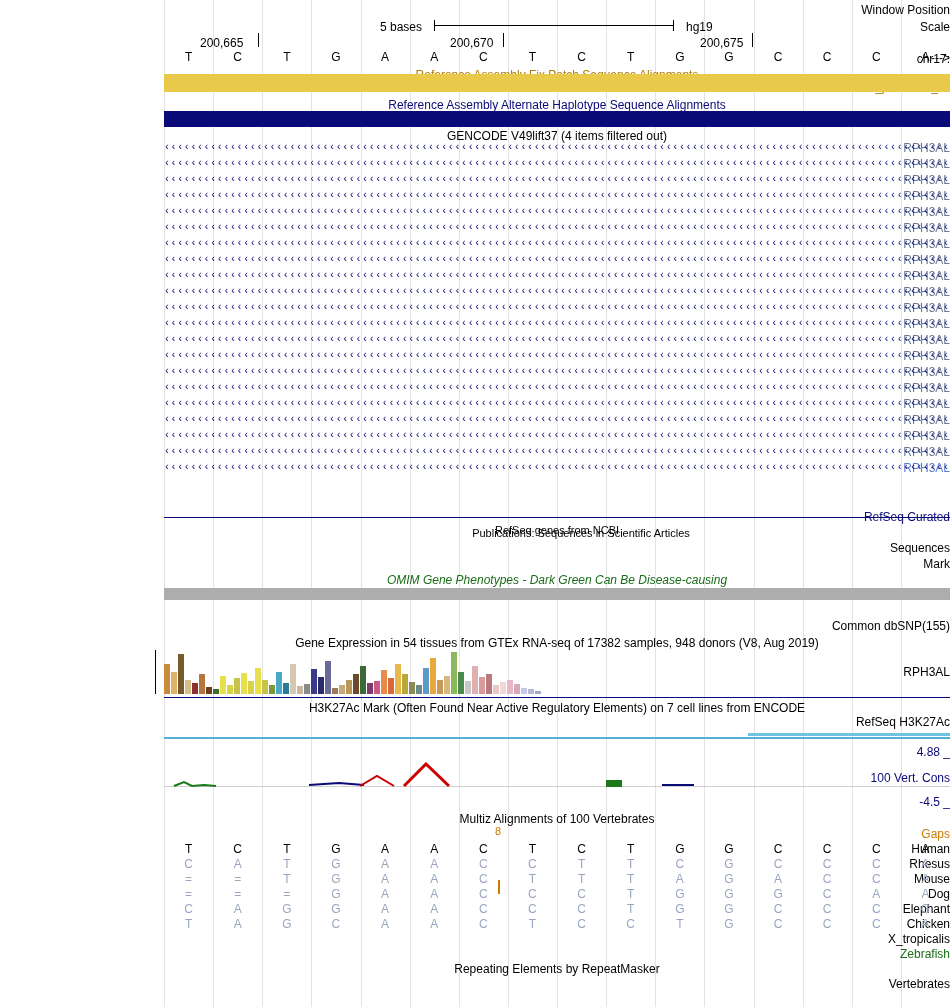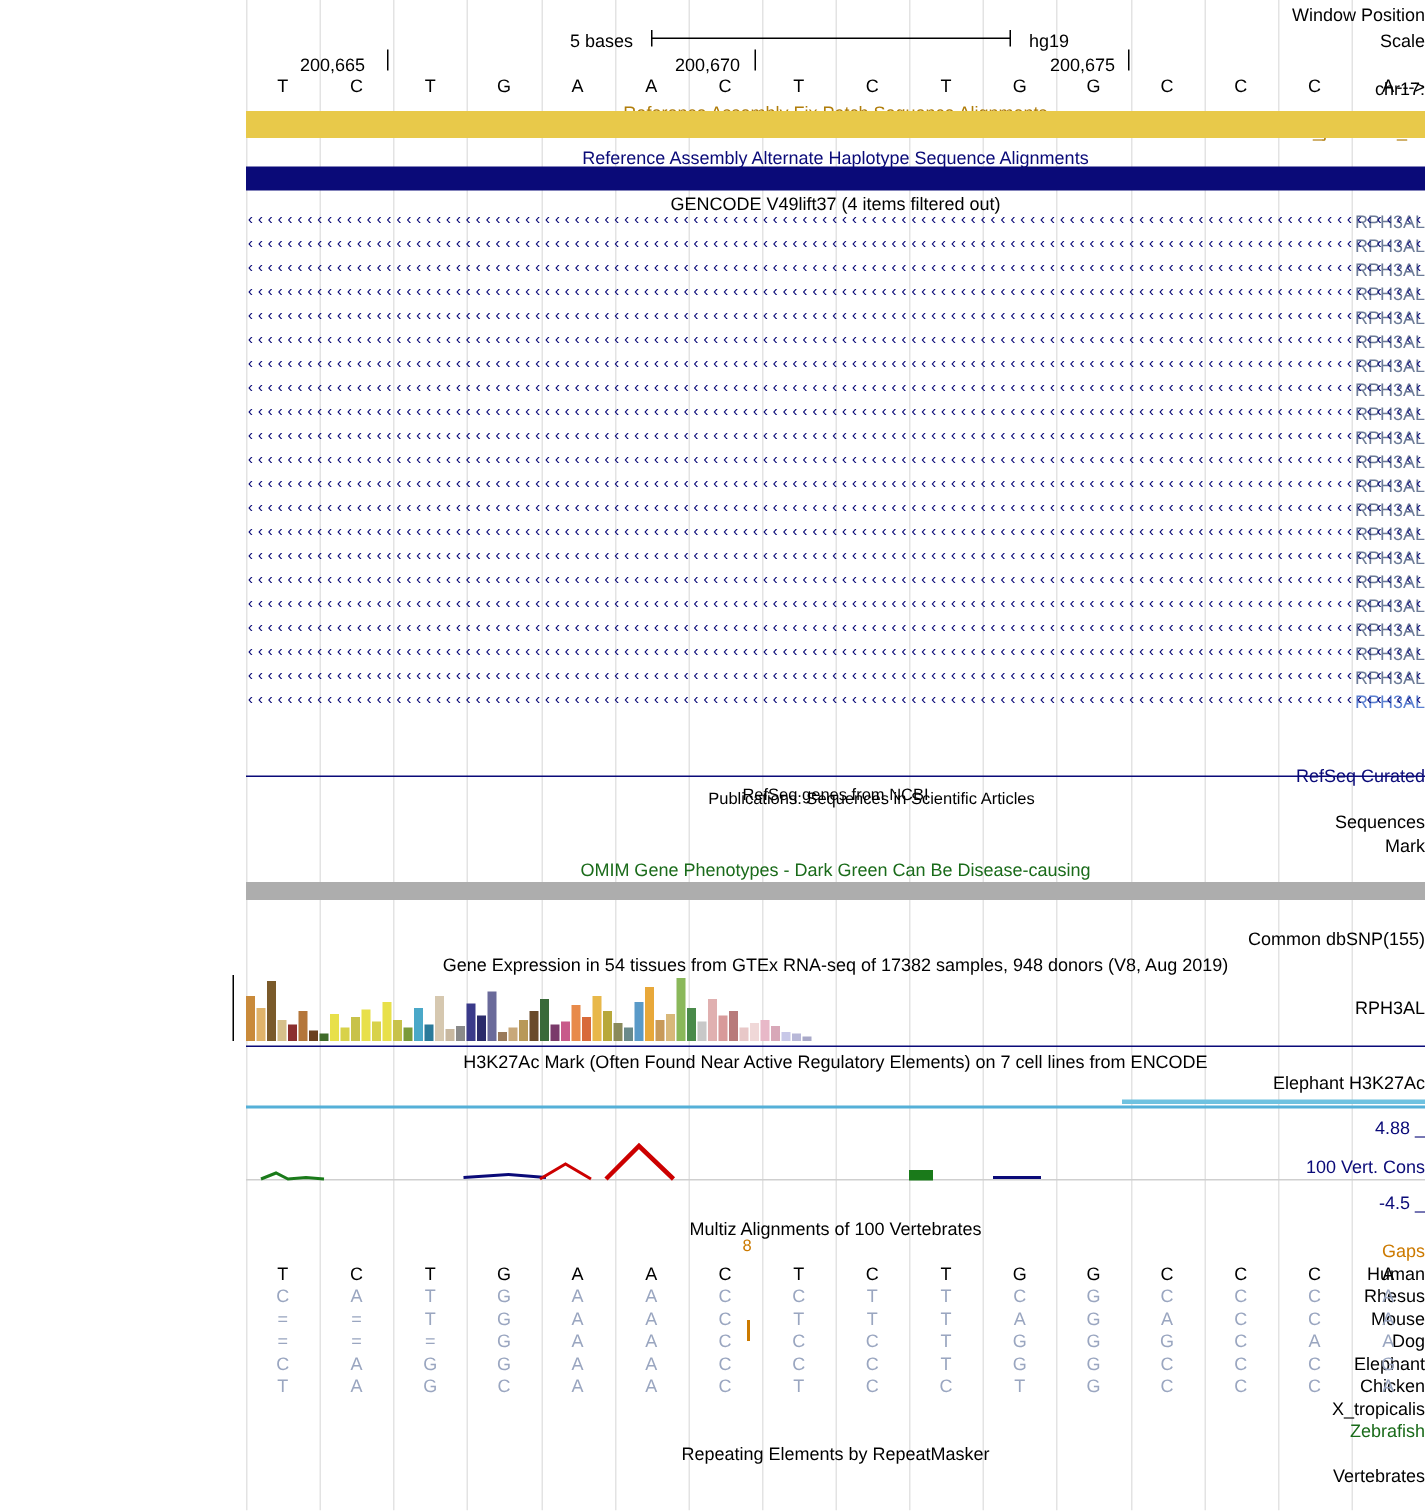--- a/index.html
+++ b/index.html
@@ -135,21 +135,21 @@
     </div>
 
   <div class="title" style="top:524px;font-size:11px;">RefSeq genes from NCBI</div>
   <div class="lbl" style="top:510px;width:155px;color:#0a0a78;">RefSeq Curated</div>
   <div class="blueline" style="top:517px;"></div>
 
   <div class="title" style="top:527px;font-size:11px;padding-left:24px;">Publications: Sequences in Scientific Articles</div>
   <div class="lbl" style="top:541px;width:155px;">Sequences</div>
   <div class="lbl" style="top:557px;width:155px;">Mark</div>
 
-  <div class="title" style="top:573px;color:#1a6b1a;">OMIM Gene Phenotypes - Dark Green Can Be Disease-causing</div>
+  <div class="title" style="top:573px;color:#1a6b1a;font-style:italic;">OMIM Gene Phenotypes - Dark Green Can Be Disease-causing</div>
   <div class="lbl" style="top:587px;width:155px;color:#1a6b1a;">OMIM Genes</div>
   <div class="omimbar" style="top:588px;"></div>
 
   <div class="lbl" style="top:619px;width:155px;">Common dbSNP(155)</div>
 
   <div class="title" style="top:636px;">Gene Expression in 54 tissues from GTEx RNA-seq of 17382 samples, 948 donors (V8, Aug 2019)</div>
   <div class="lbl" style="top:665px;width:155px;">RPH3AL</div>
   <div style="position:absolute;left:155px;top:650px;width:1px;height:44px;background:#000;"></div>
   <div class="gtex" style="top:650px;height:44px;" id="gtexbars">
       <span style="height: 30px; background: rgb(201, 138, 58);"></span>
@@ -203,21 +203,21 @@
       <span style="height: 12px; background: rgb(240, 216, 216);"></span>
       <span style="height: 14px; background: rgb(232, 184, 200);"></span>
       <span style="height: 10px; background: rgb(216, 168, 184);"></span>
       <span style="height: 6px; background: rgb(200, 200, 232);"></span>
       <span style="height: 5px; background: rgb(184, 184, 216);"></span>
       <span style="height: 3px; background: rgb(168, 168, 200);"></span>
     </div>
   <div class="blueline" style="top:697px;"></div>
 
   <div class="title" style="top:701px;">H3K27Ac Mark (Often Found Near Active Regulatory Elements) on 7 cell lines from ENCODE</div>
-  <div class="lbl" style="top:715px;width:155px;">Elephant H3K27Ac</div>
+  <div class="lbl" style="top:715px;width:155px;">RefSeq H3K27Ac</div>
   <div style="position:absolute;left:164px;top:737px;width:786px;height:2px;background:#55b0d8;"></div>
   <div style="position:absolute;left:748px;top:733px;width:202px;height:3px;background:#6fc2e0;"></div>
 
   <div class="lbl" style="top:745px;width:155px;color:#0a0a78;">4.88 _</div>
   <div class="lbl" style="top:771px;width:155px;color:#0a0a78;">100 Vert. Cons</div>
   <div class="lbl" style="top:795px;width:155px;color:#0a0a78;">-4.5 _</div>
   <div style="position:absolute;left:164px;top:786px;width:786px;height:1px;background:#cfcfcf;"></div>
   <svg style="position:absolute;left:164px;top:752px;width:786px;height:40px;">
     <path d="M10,34 L20,30 L28,34 L40,33 L52,34" stroke="#1a7a1a" fill="none" stroke-width="2"></path>
     <path d="M145,33 L175,31 L200,33" stroke="#0a0a78" fill="none" stroke-width="2"></path>

